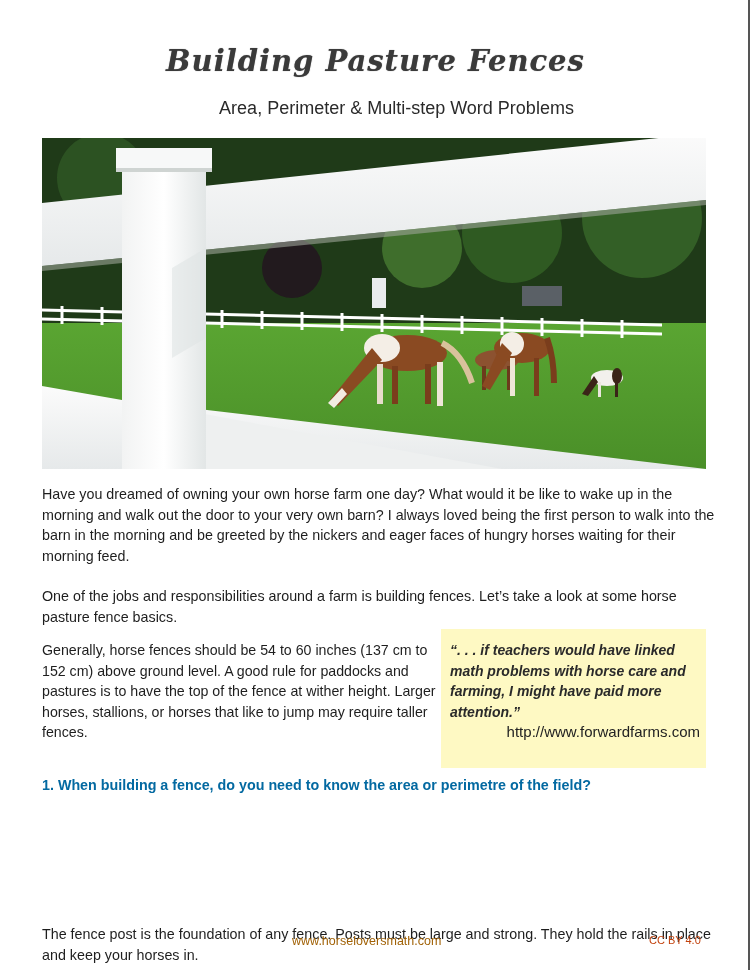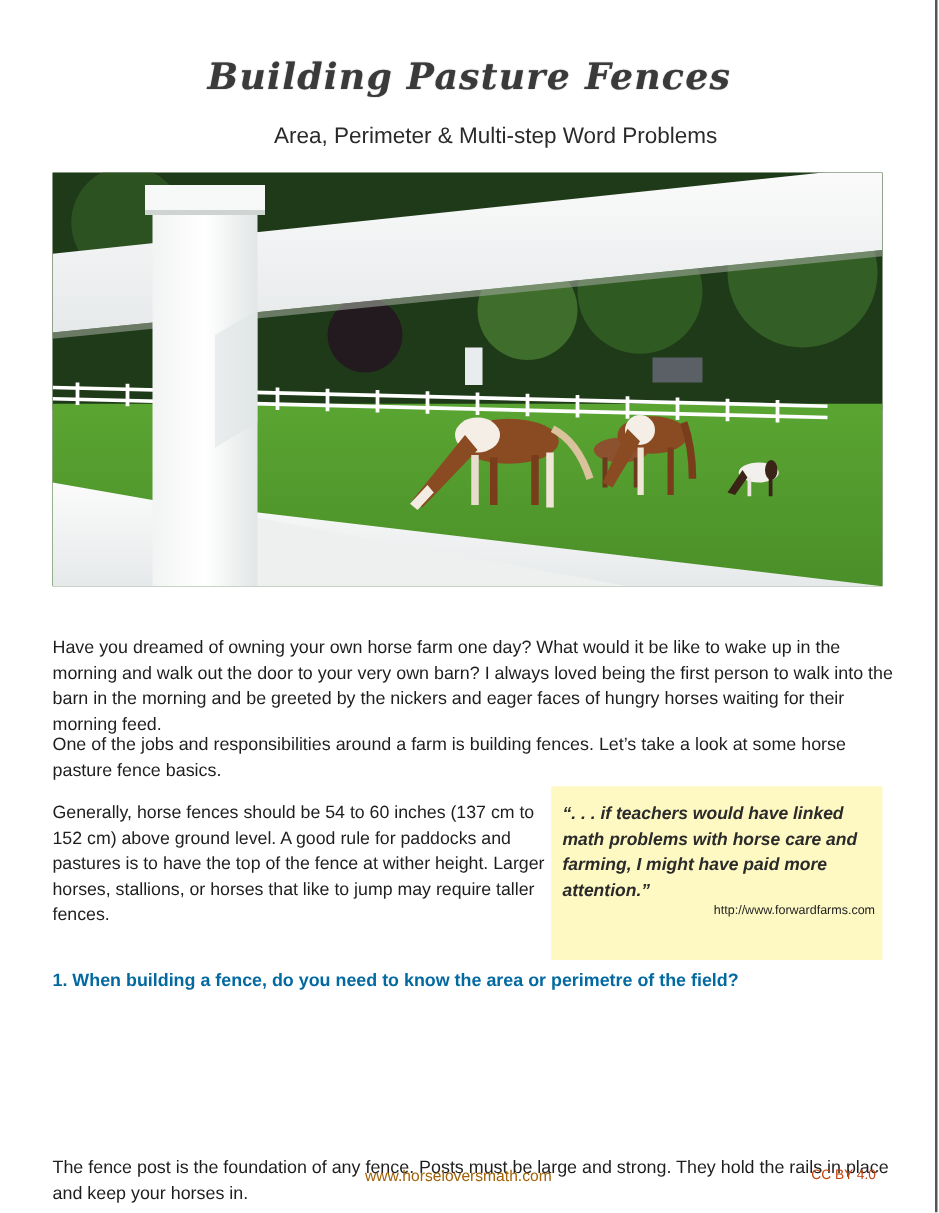--- a/index.html
+++ b/index.html
@@ -9,27 +9,27 @@
   .title { position: absolute; left: 0; width: 751px; top: 44px; text-align: center;
            font-family: "DejaVu Serif", serif; font-style: italic; font-weight: bold;
            font-size: 29px; color: #3a3a3a; letter-spacing: 1px;
            text-shadow: 0 0 1px #888; }
   .subtitle { position: absolute; left: 0; width: 751px; top: 98px; text-align: center;
               font-size: 18px; color: #2a2a2a; padding-left: 21px; }
   .photo { position: absolute; left: 42px; top: 138px; width: 664px; height: 331px; overflow: hidden;
            background: #2f5020; }
   .photo svg { position: absolute; left: 0; top: 0; }
   .text { position: absolute; font-size: 14.3px; line-height: 20.5px; color: #1e1e1e; }
-  .p1 { left: 42px; top: 484px; width: 680px; margin-top: 24px; }
+  .p1 { left: 42px; top: 484px; width: 680px; }
   .p2 { left: 42px; top: 586px; width: 680px; }
   .p3 { left: 42px; top: 640px; width: 400px; font-size: 14.2px; }
   .quote-box { position: absolute; left: 441px; top: 629px; width: 265px; height: 139px; background: #fef9c3; }
   .quote-text { position: absolute; left: 9px; top: 11px; width: 255px; font-style: italic; font-weight: bold;
                 font-size: 14px; line-height: 20.5px; color: #2a2a2a; }
-  .quote-source { position: absolute; right: 6px; top: 94px; font-size: 10px; color: #222; }
+  .quote-source { position: absolute; right: 6px; top: 94px; font-size: 15px; color: #222; }
   .question { position: absolute; left: 42px; top: 777px; width: 690px; font-weight: bold; font-size: 14.3px; color: #0369a1; }
   .p4 { left: 42px; top: 924px; width: 690px; }
   .footer-url { position: absolute; left: 292px; top: 934px; font-size: 12.5px; color: #a16207; }
   .footer-license { position: absolute; left: 649px; top: 934px; font-size: 11px; color: #c2410c; }
 </style>
 </head>
 <body>
 
 <div class="page-border"></div>
 

